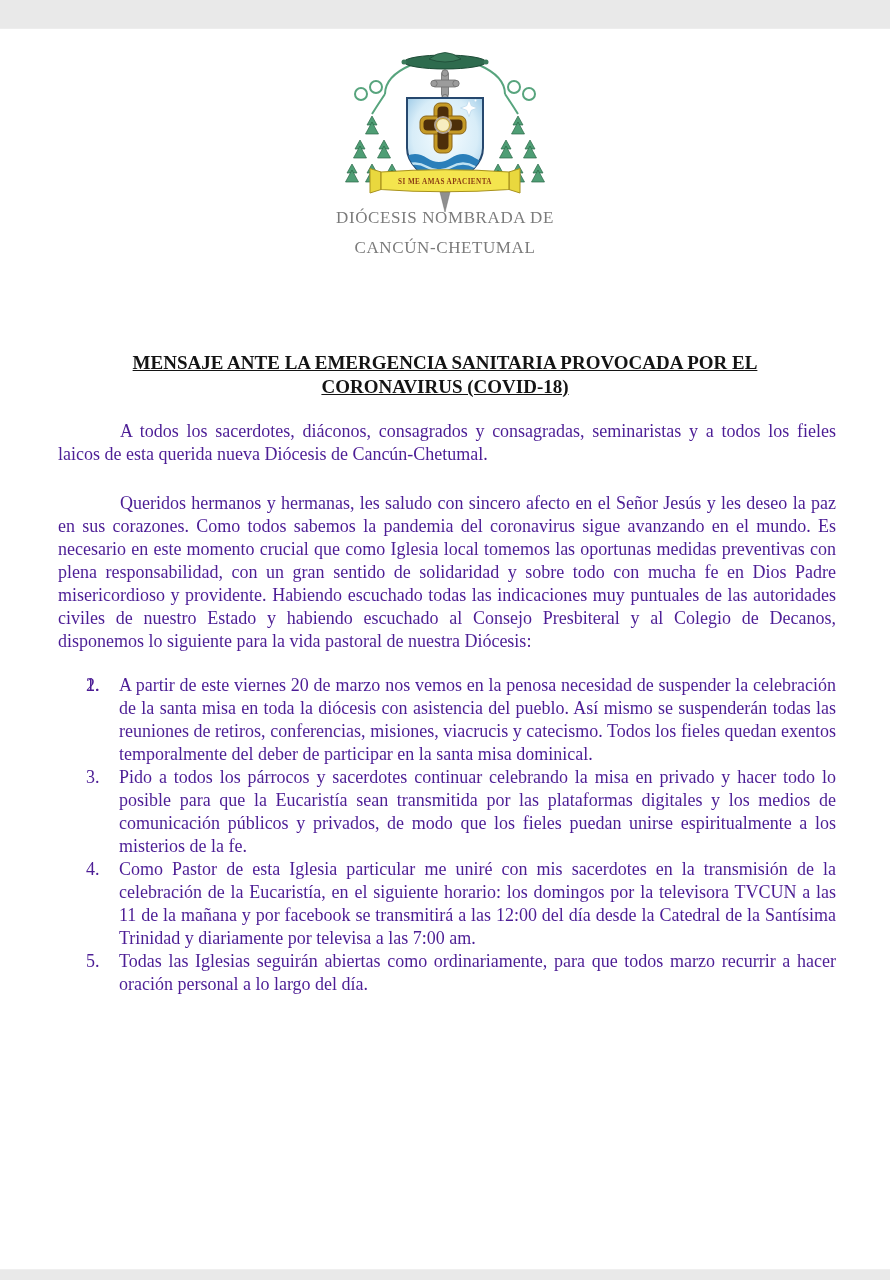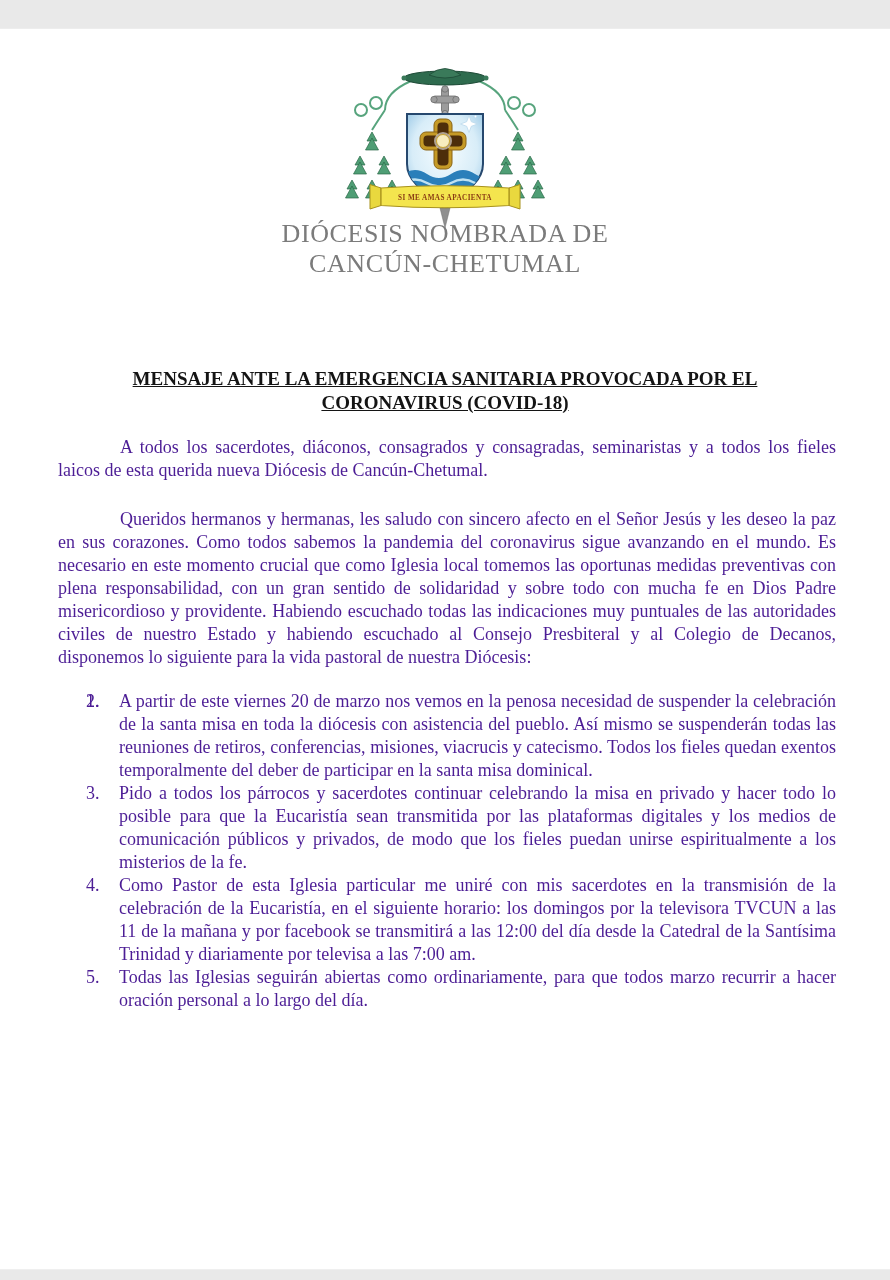--- a/index.html
+++ b/index.html
@@ -7,29 +7,29 @@
     width: 890px; height: 1280px;
     background: #ffffff;
     position: relative;
     overflow: hidden;
     font-family: "Liberation Serif", serif;
   }
   .photo-band { position: absolute; left: 0; width: 890px; background: #e9e9e9; }
   .photo-band.top { top: 0; height: 28px; border-bottom: 1px solid #ededed; }
   .photo-band.bottom { bottom: 0; height: 10px; border-top: 1px solid #efefef; }
 
-  .page { position: absolute; top: 28px; left: 0; width: 890px; }
+  .page { position: absolute; top: 12px; left: 0; width: 890px; }
 
   .crest { display: block; margin: 34px auto 0 auto; }
 
   .org-title {
     margin-top: -10px;
     text-align: center;
     color: #7b7b7b;
-    font-size: 26px;
+    font-size: 17px;
     line-height: 30px;
     letter-spacing: 0.6px;
   }
 
   .doc-title {
     margin-top: 88px;
     text-align: center;
     font-weight: bold;
     font-size: 19px;
     line-height: 24px;

